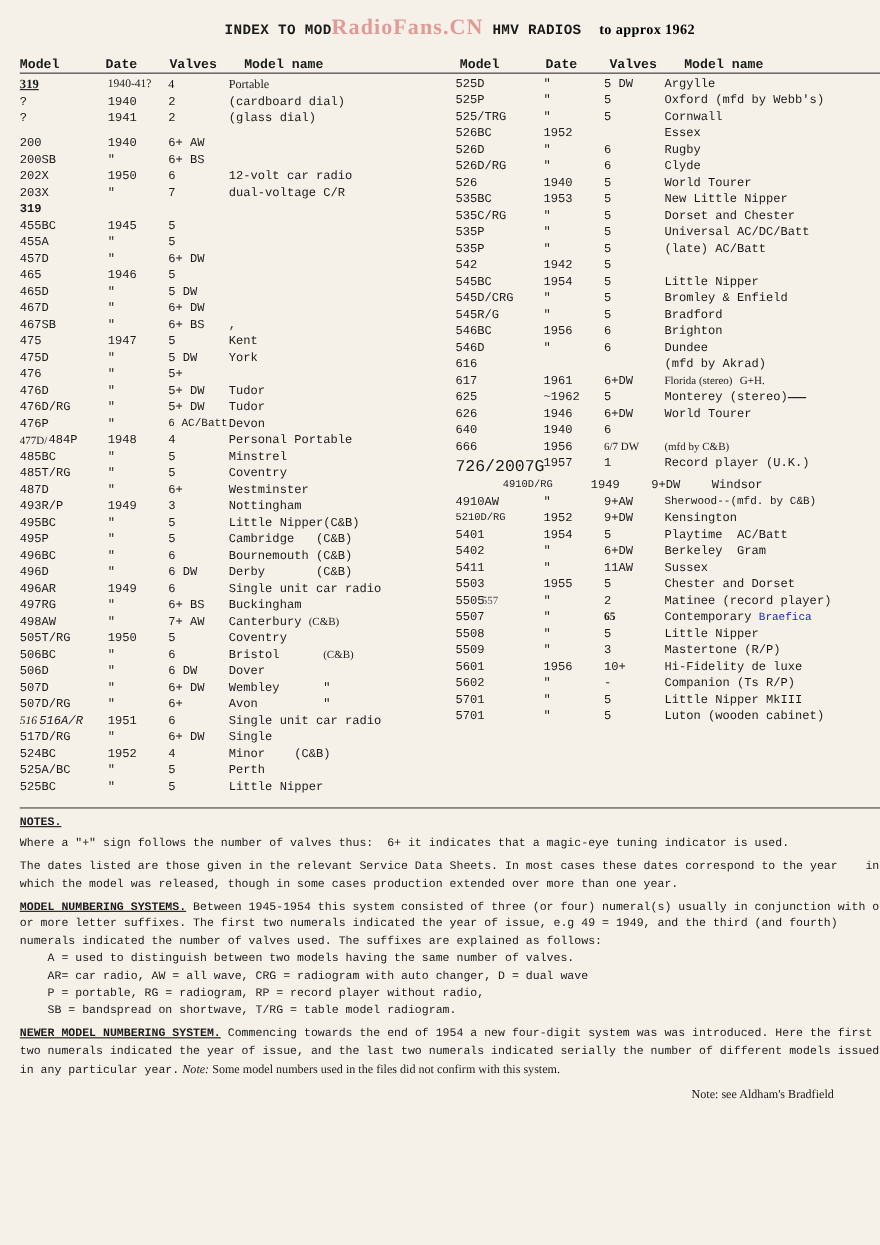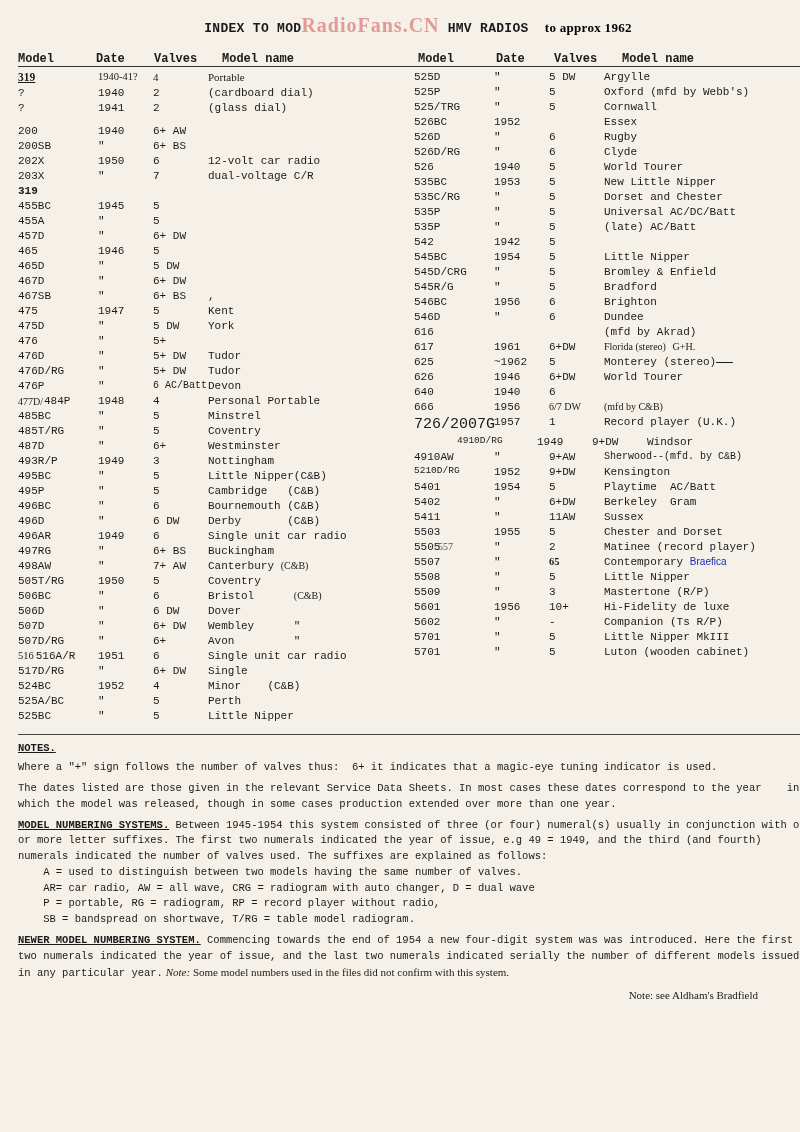--- a/index.html
+++ b/index.html
@@ -276,21 +276,21 @@
         <div class="e-valves">6+ DW</div>
         <div class="e-name">Wembley&nbsp;&nbsp;&nbsp;&nbsp;&nbsp;&nbsp;"</div>
       </div>
       <div class="entry">
         <div class="e-model">507D/RG</div>
         <div class="e-date">"</div>
         <div class="e-valves">6+</div>
         <div class="e-name">Avon&nbsp;&nbsp;&nbsp;&nbsp;&nbsp;&nbsp;&nbsp;&nbsp;&nbsp;"</div>
       </div>
       <div class="entry" style="position:relative;">
-        <div class="e-model" style="display:flex; align-items:flex-end;">
+        <div class="e-model" style="display:flex; align-items:flex-end;font-style:italic;">
           <span style="font-family:'Comic Sans MS',cursive; font-size:10.5px; margin-right:2px;">516</span>516A/R
         </div>
         <div class="e-date">1951</div>
         <div class="e-valves">6</div>
         <div class="e-name">Single unit car radio</div>
       </div>
       <div class="entry">
         <div class="e-model">517D/RG</div>
         <div class="e-date">"</div>
         <div class="e-valves">6+ DW</div>
@@ -507,21 +507,21 @@
         <div class="e-model">5505</div>
         <div class="e-date">"</div>
         <div class="e-valves">2</div>
         <div class="e-name">Matinee (record player)</div>
         <div style="position:absolute; left:-22px; top:0; font-family:'Comic Sans MS',cursive; font-size:10px; color:#555;margin-left:46px;">557</div>
       </div>
       <div class="entry">
         <div class="e-model">5507</div>
         <div class="e-date">"</div>
         <div class="e-valves"><span style="font-family:'Comic Sans MS',cursive; font-size:10.5px;font-weight:bold;">65</span></div>
-        <div class="e-name">Contemporary <span style="font-family:Liberation Sans, sans-serif; font-size:10px; color:#1a2ab5;">Braefica</span></div>
+        <div class="e-name">Contemporary <span style="font-family:Liberation Mono, monospace; font-size:10px; color:#1a2ab5;">Braefica</span></div>
       </div>
       <div class="entry">
         <div class="e-model">5508</div>
         <div class="e-date">"</div>
         <div class="e-valves">5</div>
         <div class="e-name">Little Nipper</div>
       </div>
       <div class="entry">
         <div class="e-model">5509</div>
         <div class="e-date">"</div>

